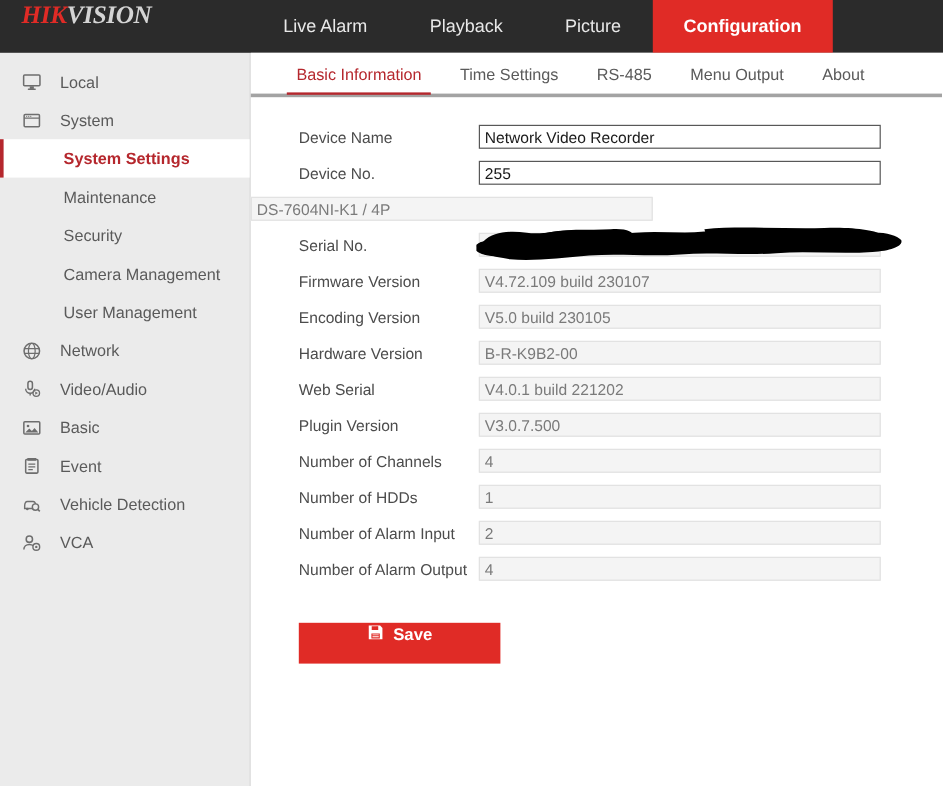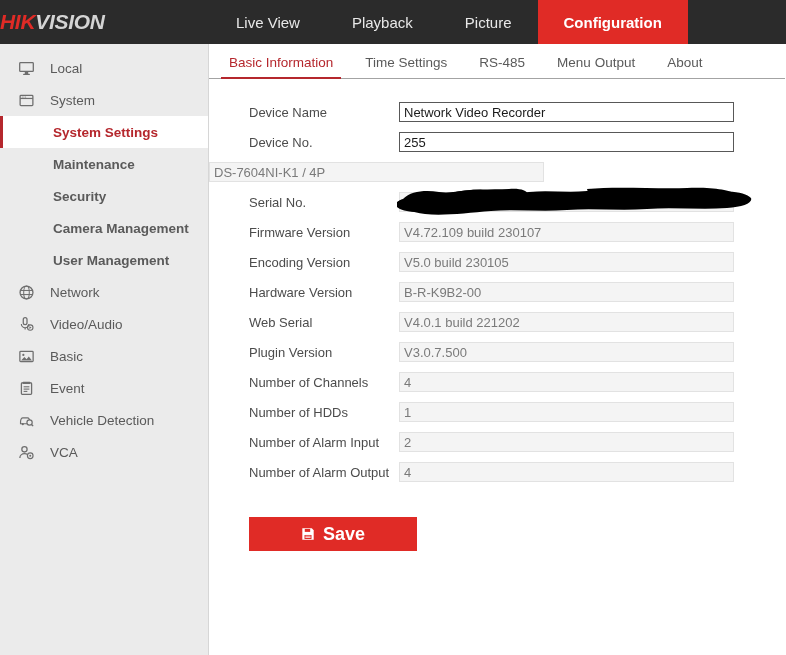--- a/index.html
+++ b/index.html
@@ -21,26 +21,27 @@
   .topbar {
     height: 44px;
     background: #2b2b2b;
     display: flex;
     align-items: stretch;
     position: relative;
   }
   .logo {
     width: 210px;
     display: flex;
-    align-items: center;
+    padding-left: 18px;
     box-sizing: border-box;
     font-weight: bold;
     font-style: italic;
     font-size: 21px;
     letter-spacing: -0.3px;
+    font-family: Liberation Serif, serif;
   }
   .logo .hik { color: #e02b26; }
   .logo .vision { color: #d4d4d4; }
 
   .topnav {
     display: flex;
     align-items: stretch;
   }
   .topnav .navitem {
     display: flex;
@@ -93,21 +94,20 @@
     height: 18px;
     margin-right: 10px;
     display: flex;
     align-items: center;
     justify-content: flex-start;
     color: #6e6e6e;
   }
   .side-item.sub {
     padding-left: 53px;
     font-size: 13.5px;
-    font-weight: bold;
   }
   .side-item.active {
     background: #ffffff;
     color: #b5272d;
     font-weight: bold;
   }
   .side-item.active::before {
     content: "";
     position: absolute;
     left: 0;
@@ -120,22 +120,22 @@
   
   .content {
     flex: 1;
     background: #ffffff;
     position: relative;
   }
   .tabs {
     display: flex;
     align-items: flex-end;
     height: 34px;
-    padding-left: 4px;
-    border-bottom: 1px solid #a3a3a3;
+    padding-left: 22px;
+    border-bottom: 3px solid #a3a3a3;
     margin-right: 1px;
   }
   .tab {
     position: relative;
     padding: 0 16px 8px 16px;
     font-size: 13.5px;
     color: #5a5a5a;
     cursor: pointer;
     white-space: nowrap;
   }
@@ -202,40 +202,40 @@
   }
 
   .savebar { padding: 30px 0 0 40px; }
   .save-btn {
     width: 168px;
     height: 34px;
     background: #e02b26;
     border: none;
     color: #ffffff;
     font-family: "Liberation Sans", sans-serif;
-    font-size: 18px;
+    font-size: 14px;
     font-weight: bold;
     display: flex;
-    align-items: center;
+    align-items: flex-start;
     justify-content: center;
     gap: 8px;
     cursor: pointer;
   }
   .save-btn .sico { display: flex; align-items: center; }
 </style>
 </head>
 <body>
 
 <div class="topbar">
   <div class="logo">
     <span class="hik">HIK</span>
       <span class="vision">VISION</span>
   </div>
   <div class="topnav" id="topnav">
-      <div class="navitem">Live View</div>
+      <div class="navitem">Live Alarm</div>
       <div class="navitem">Playback</div>
       <div class="navitem">Picture</div>
       <div class="navitem active">Configuration</div>
     </div>
 </div>
 
 <div class="shell">
 
   <div class="sidebar" id="sidebar">
       <div class="side-item">

